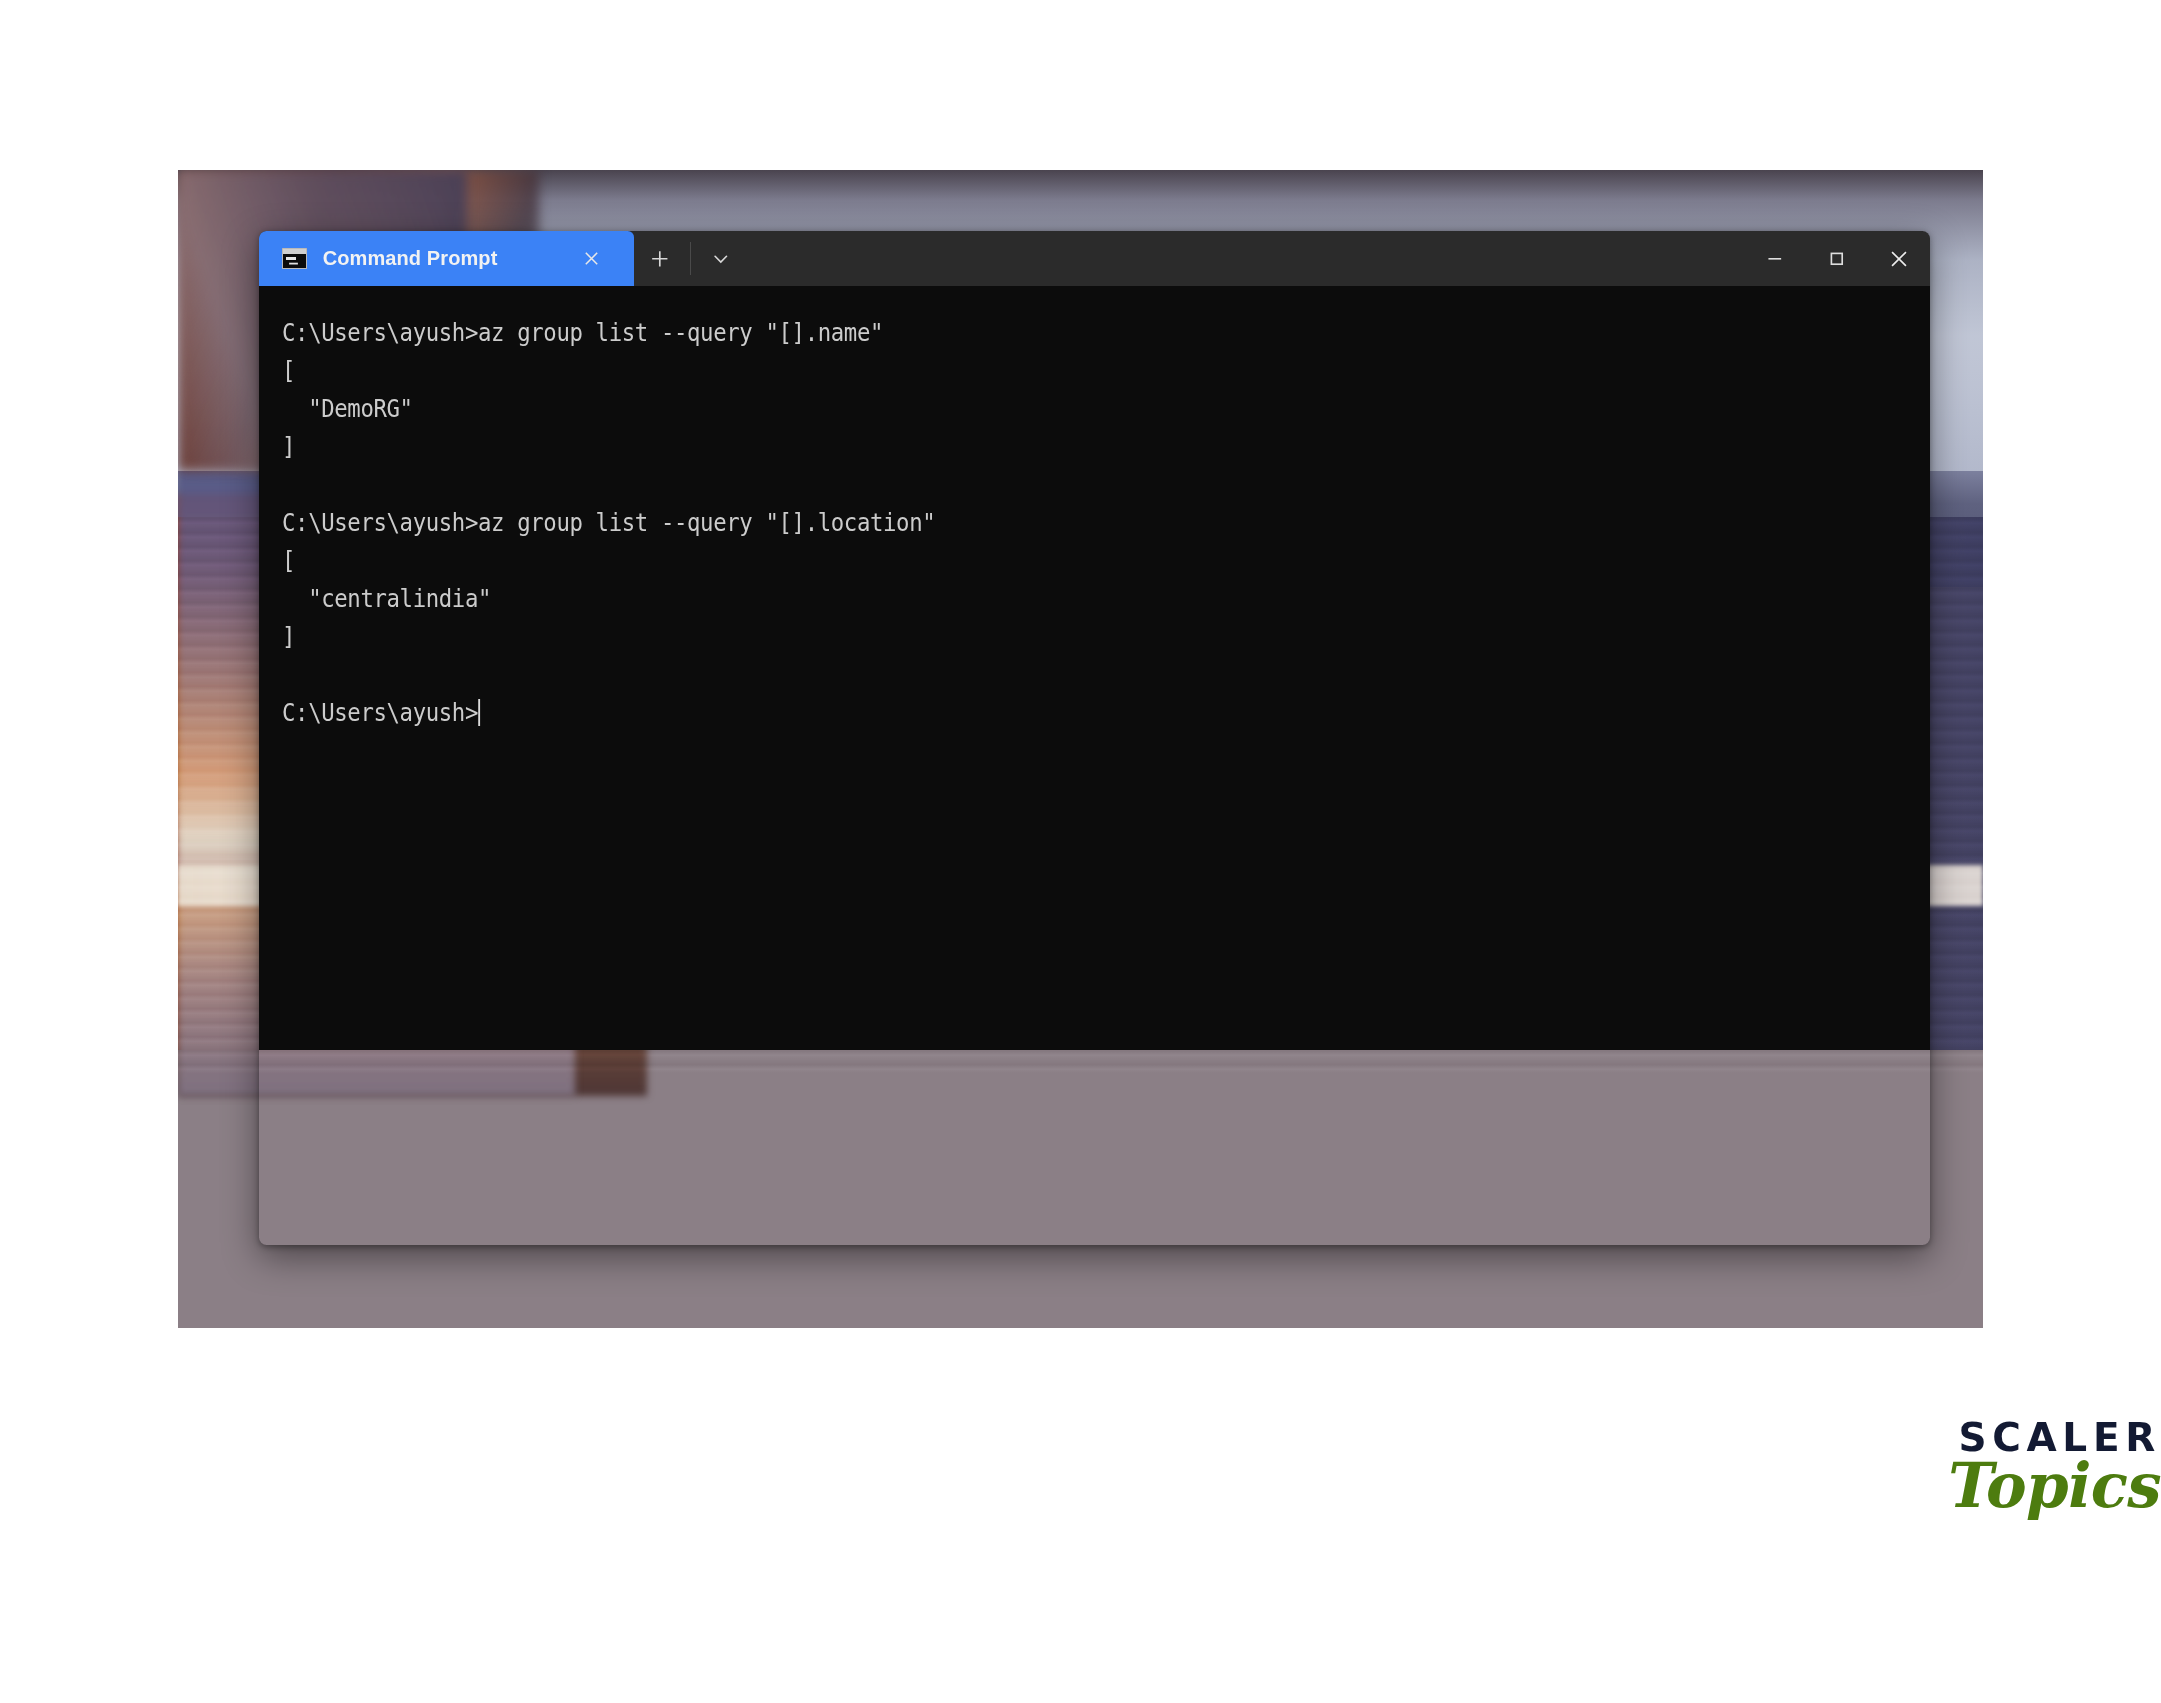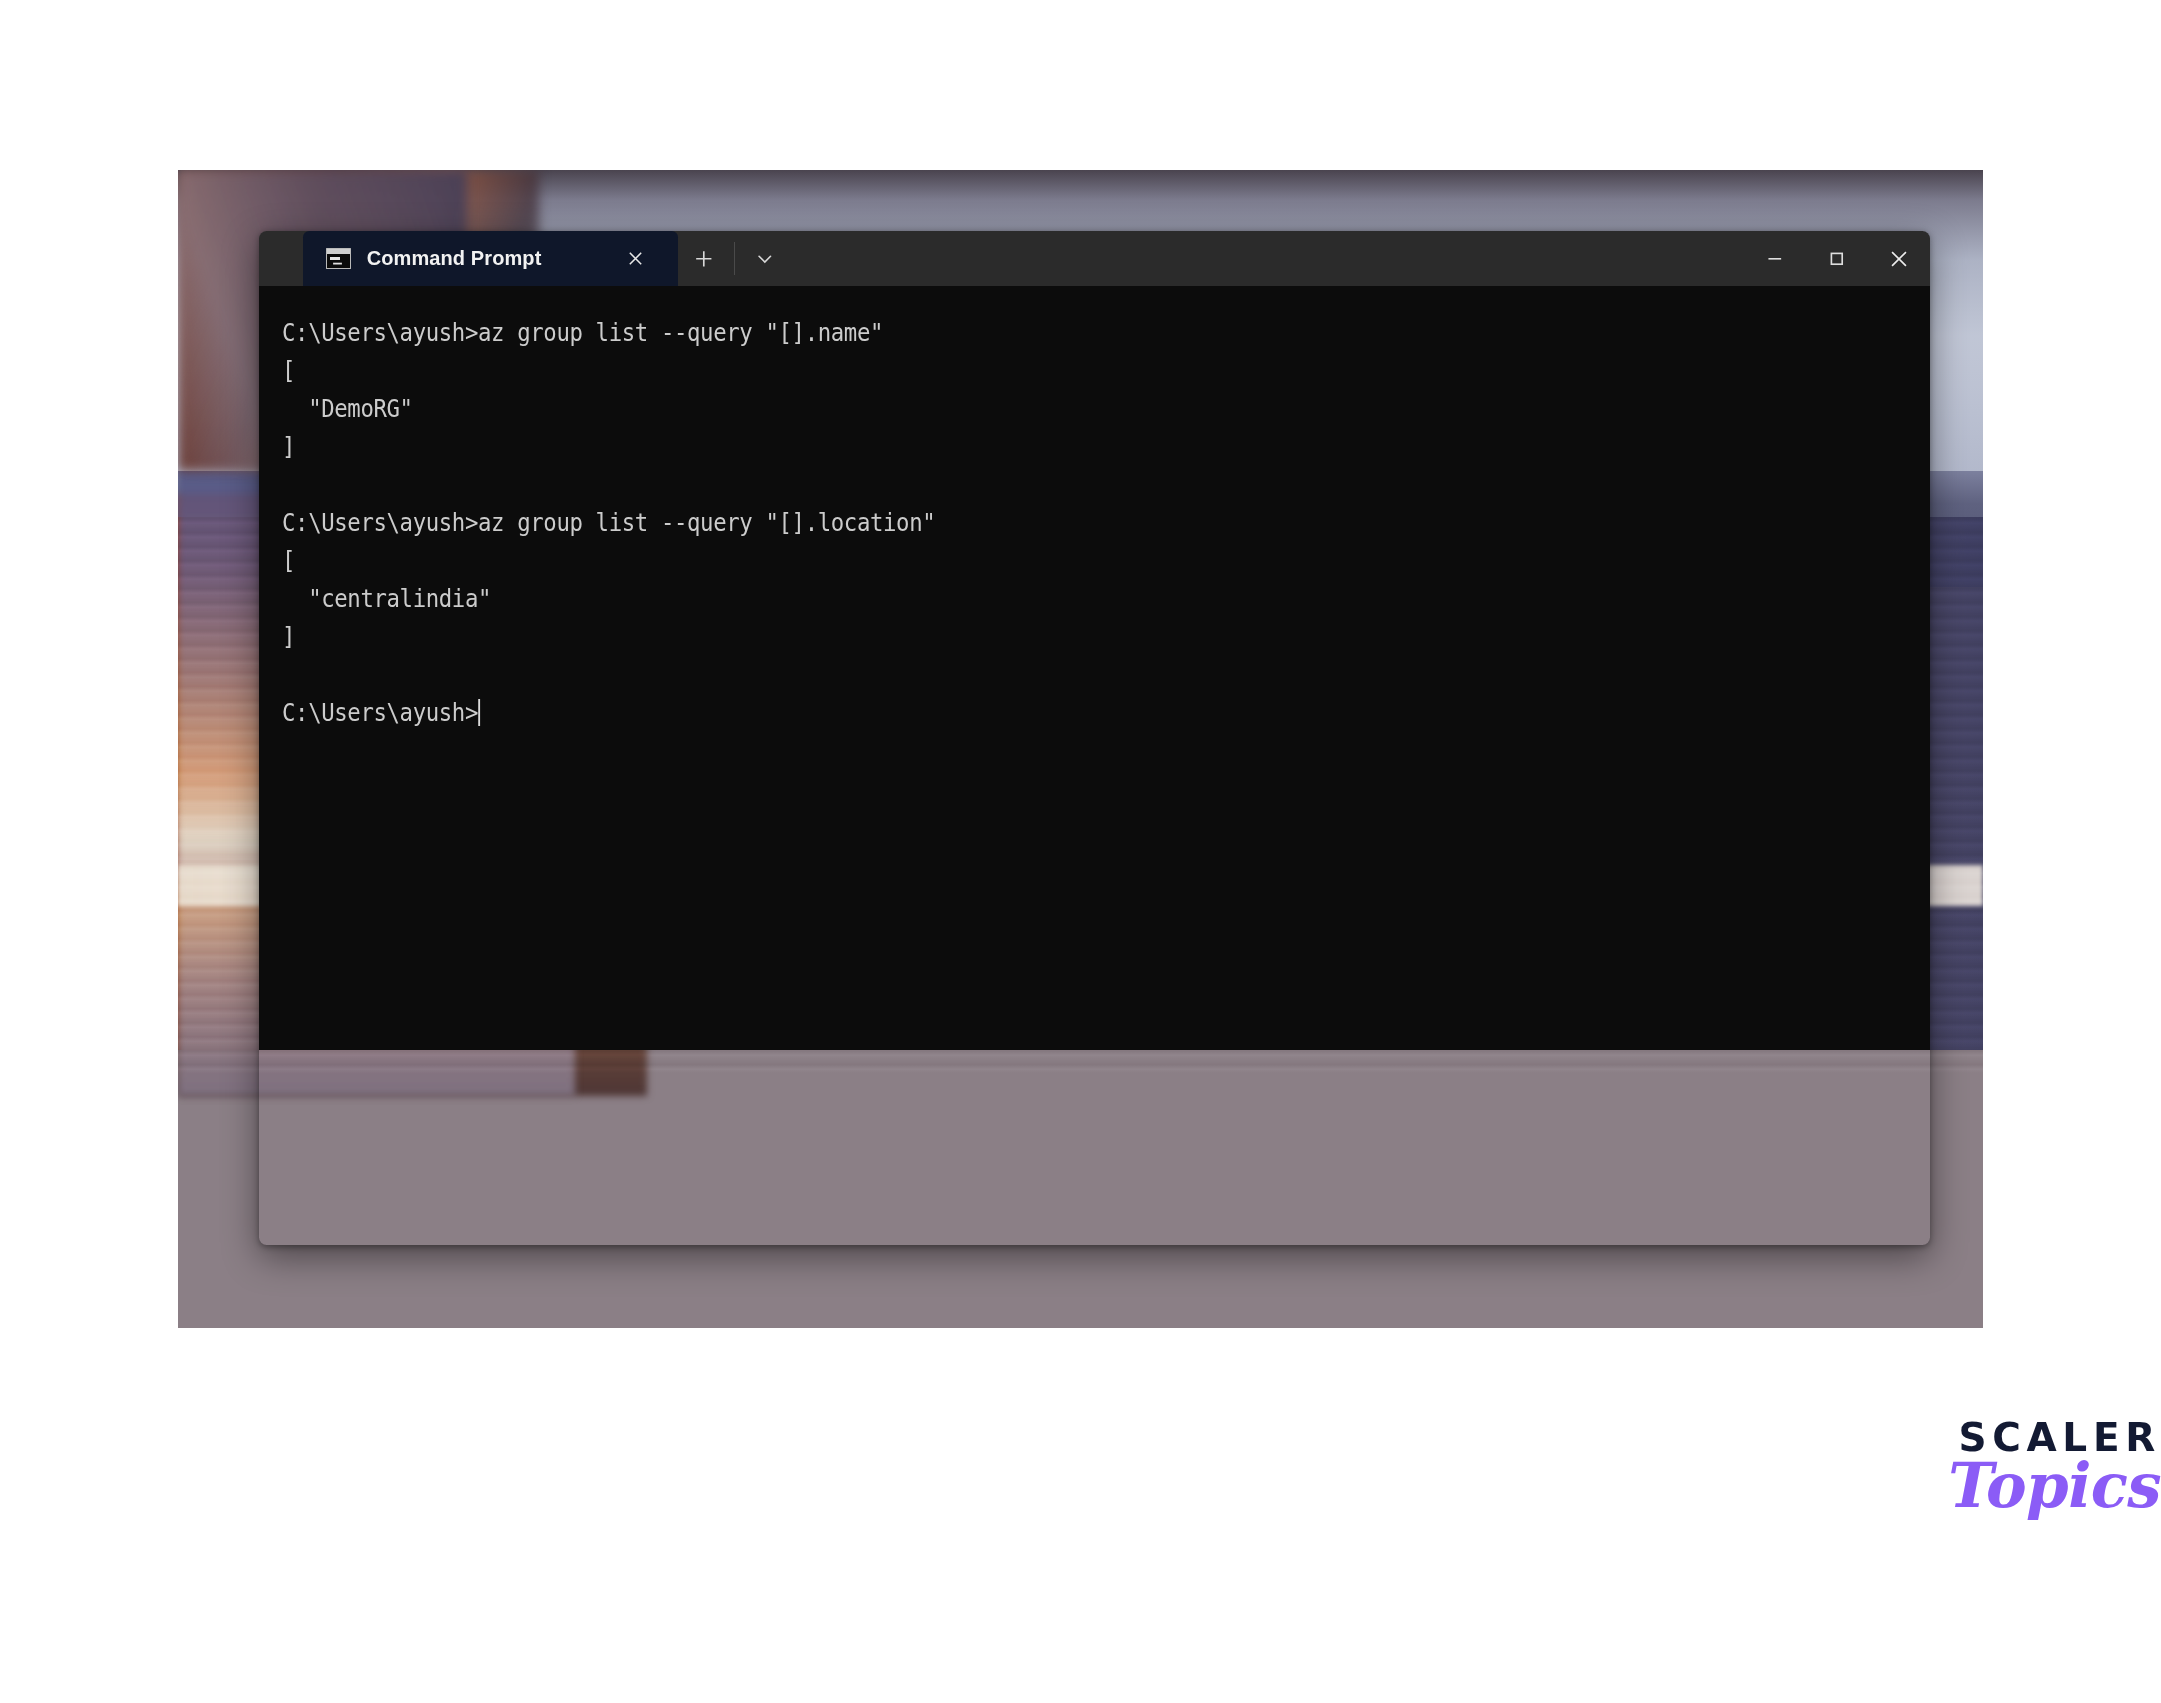--- a/index.html
+++ b/index.html
@@ -89,22 +89,22 @@
     position:absolute;left:259px;top:231px;width:1671px;height:1014px;
     border-radius:7.6px;overflow:hidden;
     box-shadow:0 11.4px 36px rgba(0,0,0,.45), 0 1.3px 6.4px rgba(0,0,0,.35);
   }
   #tabbar{
     height:55px;background:#2b2b2b;display:flex;align-items:flex-end;
     position:relative;
   }
   .tab{
     display:flex;align-items:center;height:55px;width:375px;
-    background:#0f172a;border-radius:6.4px 6.4px 0 0;
-    padding:0 3px 0 23px;box-sizing:border-box;position:relative;margin-left:44px;
+    background:#3b82f6;border-radius:6.4px 6.4px 0 0;
+    padding:0 3px 0 23px;box-sizing:border-box;position:relative;
   }
   .tab-icon{
     width:25.4px;height:21px;flex:0 0 auto;border:1.3px solid #b9b9b9;
     background:#0b0b0b;box-sizing:border-box;position:relative;border-radius:0.6px;
   }
   .tab-icon:before{
     content:"";position:absolute;left:0;right:0;top:0;height:4.5px;background:#cfcfcf;
   }
   .tab-icon:after{
     content:"";position:absolute;left:3.2px;top:8.3px;width:10.2px;height:2.5px;background:#e6e6e6;
@@ -153,21 +153,21 @@
     position:absolute;left:0;right:0;top:1418px;text-align:right;
   }
   #logo-scaler{
     font-family:"DejaVu Sans","Liberation Sans",sans-serif;
     font-size:39px;font-weight:bold;letter-spacing:5.7px;
     color:#131a33;line-height:1.05;
   }
   #logo-topics{
     font-family:"DejaVu Serif","Liberation Serif",serif;
     font-size:61px;font-style:italic;font-weight:bold;
-    color:#8b5cf6;line-height:1.0;margin-top:-3.8px;
+    color:#4d7c0f;line-height:1.0;margin-top:-3.8px;
     letter-spacing:-0.6px;
   }
 </style>
 </head>
 <body>
 
 <div id="wallpaper">
   <div class="wp-layer wp-sky"></div>
   <div class="wp-layer wp-mid"></div>
   <div class="wp-layer wp-warmleft"></div>

